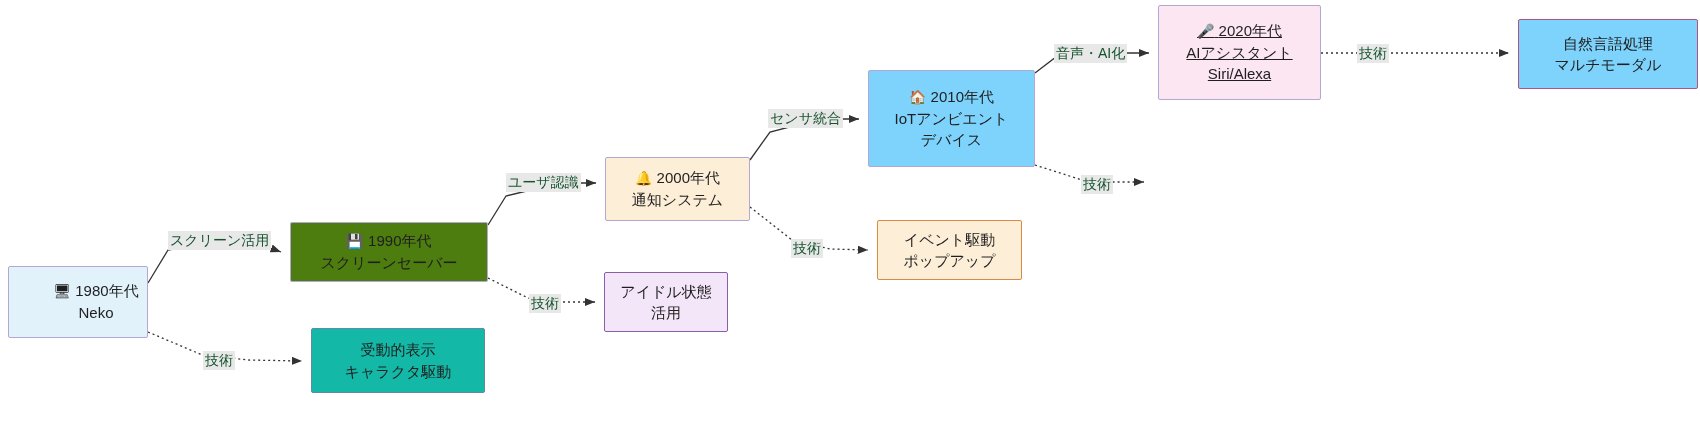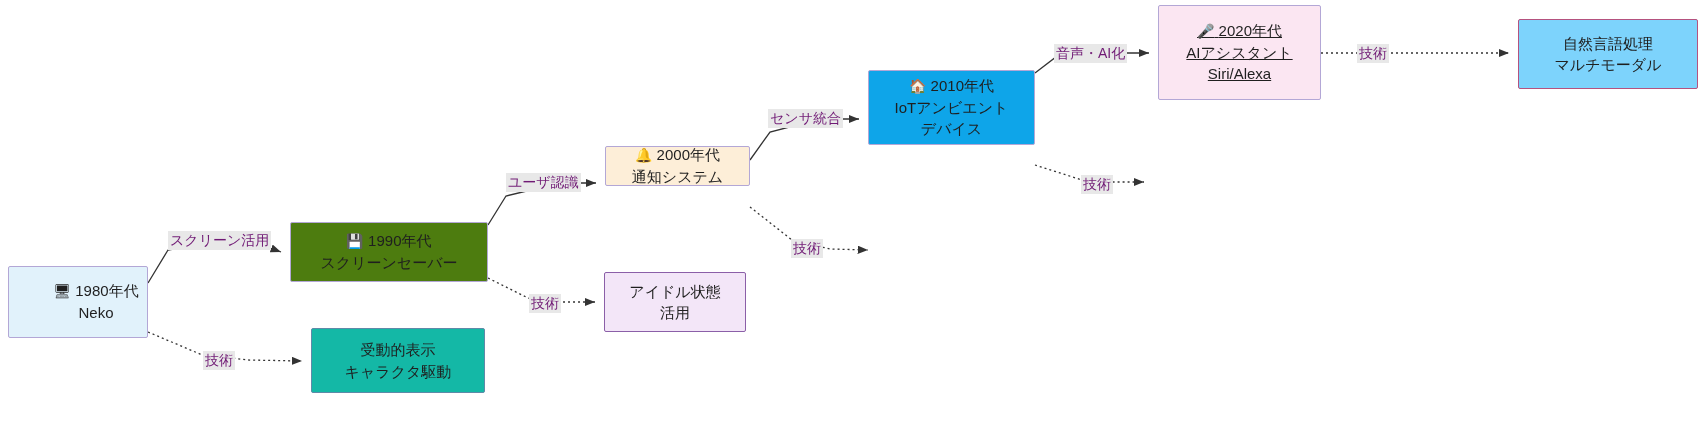--- a/index.html
+++ b/index.html
@@ -4,21 +4,21 @@
 <style>
   html,body{margin:0;padding:0;background:#ffffff;}
   body{width:1700px;height:438px;font-family:"Liberation Sans","DejaVu Sans",sans-serif;}
   #canvas{position:relative;width:1700px;height:438px;overflow:hidden;background:#fff;}
   svg.edges{position:absolute;left:0;top:0;width:1700px;height:438px;}
   .node{position:absolute;box-sizing:border-box;display:flex;flex-direction:column;
         align-items:center;justify-content:center;border:1px solid #999;border-radius:2px;
         font-size:15px;color:#1f1f1f;line-height:1.42;text-align:center;}
   .node .ln{white-space:nowrap;}
   .node .ico{font-family:"DejaVu Sans",sans-serif;font-size:14px;}
-  .elabel{position:absolute;background:#e8e8e8;color:#701a75;font-size:14px;
+  .elabel{position:absolute;background:#e8e8e8;color:#14532d;font-size:14px;
           line-height:1.2;padding:1px 2px;white-space:nowrap;box-sizing:border-box;}
 </style>
 </head>
 <body>
 
 <div id="canvas">
 
   <svg class="edges" viewBox="0 0 1700 438">
     <defs>
       <marker id="ah" markerWidth="9" markerHeight="9" refX="8" refY="3.2" orient="auto" markerUnits="strokeWidth">
@@ -51,45 +51,49 @@
   <div class="node" style="left:8px;top:266px;width:140px;height:72px;background:#e1f2fb;border-color:#b3a7d6;padding-left:36px;">
     <div class="ln"><span class="ico">🖥</span> <span>1980年代</span></div>
     <div class="ln"><span>Neko</span></div>
   </div>
 
   <div class="node" style="left:290px;top:222px;width:198px;height:60px;background:#4d7c0f;border-color:#b3a7d6;">
     <div class="ln"><span class="ico">💾</span> <span>1990年代</span></div>
     <div class="ln"><span>スクリーンセーバー</span></div>
   </div>
 
-  <div class="node" style="left:605px;top:146px;width:145px;height:40px;background:#fdeed8;border-color:#b3a7d6;">
+  <div class="node" style="left:605px;top:157px;width:145px;height:64px;background:#fdeed8;border-color:#b3a7d6;">
     <div class="ln"><span class="ico">🔔</span> <span>2000年代</span></div>
     <div class="ln"><span>通知システム</span></div>
   </div>
 
-  <div class="node" style="left:868px;top:70px;width:167px;height:75px;background:#0ea5e9;border-color:#b3a7d6;">
+  <div class="node" style="left:868px;top:70px;width:167px;height:97px;background:#7dd3fc;border-color:#b3a7d6;">
     <div class="ln"><span class="ico">🏠</span> <span>2010年代</span></div>
     <div class="ln"><span>IoTアンビエント</span></div>
     <div class="ln"><span>デバイス</span></div>
   </div>
 
   <div class="node" style="left:1158px;top:5px;width:163px;height:95px;background:#fbe6f2;border-color:#b3a7d6;text-decoration:underline;">
     <div class="ln"><span class="ico">🎤</span> <span>2020年代</span></div>
     <div class="ln"><span>AIアシスタント</span></div>
     <div class="ln"><span>Siri/Alexa</span></div>
   </div>
 
   <div class="node" style="left:1518px;top:19px;width:180px;height:70px;background:#7dd3fc;border-color:#b5527f;">
     <div class="ln"><span>自然言語処理</span></div>
     <div class="ln"><span>マルチモーダル</span></div>
   </div>
 
 
+  <div class="node" style="left:877px;top:220px;width:145px;height:60px;background:#fdeed8;border-color:#d98a43;">
+    <div class="ln"><span>イベント駆動</span></div>
+    <div class="ln"><span>ポップアップ</span></div>
+  </div>
 
-  <div class="node" style="left:604px;top:272px;width:142px;height:60px;background:#f3e6f8;border-color:#8b5fa8;">
+  <div class="node" style="left:604px;top:272px;width:124px;height:60px;background:#f3e6f8;border-color:#8b5fa8;">
     <div class="ln"><span>アイドル状態</span></div>
     <div class="ln"><span>活用</span></div>
   </div>
 
   <div class="node" style="left:311px;top:328px;width:174px;height:65px;background:#14b8a6;border-color:#5f8aa8;align-items:center;">
     <div class="ln"><span>受動的表示</span></div>
     <div class="ln"><span>キャラクタ駆動</span></div>
   </div>
 
   <div class="elabel" style="left:168px;top:231px;">スクリーン活用</div>

